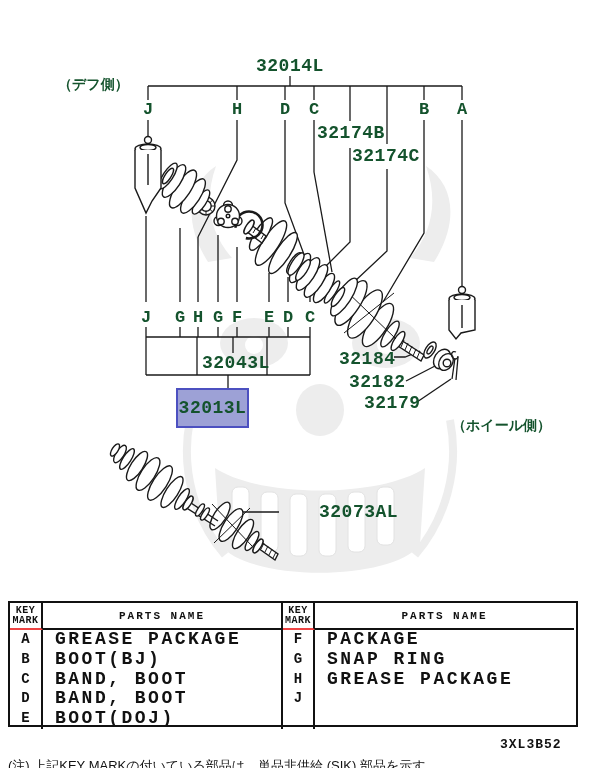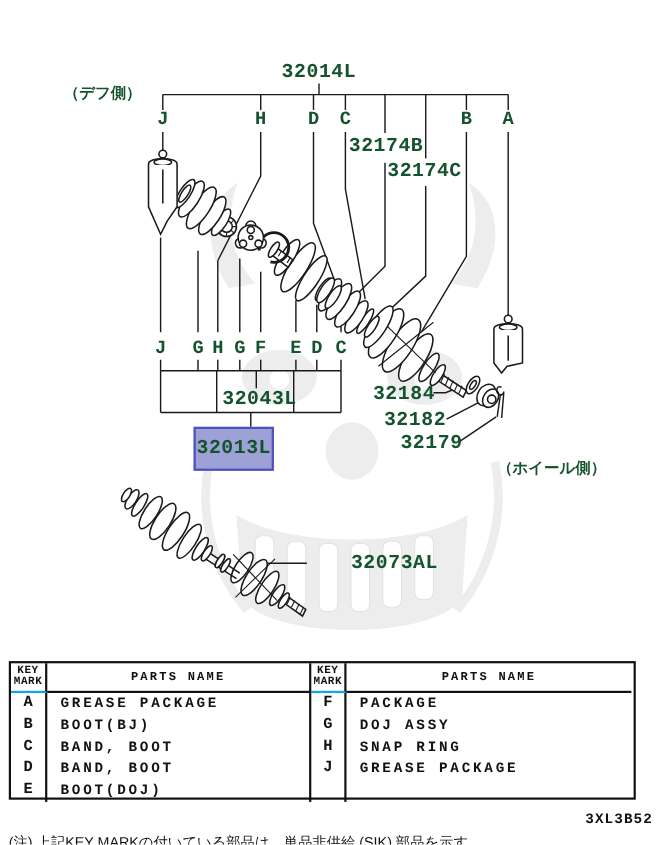--- a/index.html
+++ b/index.html
@@ -21,32 +21,32 @@
   .hl-box{position:absolute;left:176px;top:388px;width:73px;height:40px;
           background:var(--highlight-fill);border:2px solid var(--highlight-border);
           box-sizing:border-box;display:flex;align-items:center;justify-content:center;}
   .hl-box .num{position:static;}
   
   .ktable{position:absolute;left:8px;top:601px;width:570px;height:126px;border:2px solid #111;
           box-sizing:border-box;display:grid;grid-template-columns:33px 240px 32px 259px;
           grid-template-rows:27px 1fr;}
   .ktable .cell{box-sizing:border-box;}
   .ktable .vline{border-right:2px solid #111;}
-  .ktable .hrow{border-bottom:2px solid #0ea5e9;display:flex;flex-direction:column;
+  .ktable .hrow{border-bottom:2px solid #ef4444;display:flex;flex-direction:column;
                 align-items:center;justify-content:center;font-weight:bold;font-size:10px;
                 line-height:10px;letter-spacing:0.5px;}
   .ktable .hname{border-bottom:2px solid #111;display:flex;align-items:center;justify-content:center;
                  font-weight:bold;font-size:11px;letter-spacing:2px;}
   .ktable .kcol{display:flex;flex-direction:column;align-items:center;}
   .ktable .ncol{display:flex;flex-direction:column;padding-left:12px;}
   .ktable .kline{height:19.8px;line-height:19.8px;font-weight:bold;font-size:14px;}
-  .ktable .nline{height:19.8px;line-height:19.8px;font-weight:bold;font-size:13px;letter-spacing:2.5px;}
+  .ktable .nline{height:19.8px;line-height:19.8px;font-weight:bold;font-size:18px;letter-spacing:2.5px;}
   .footnote{position:absolute;left:8px;top:734px;font-family:"Liberation Sans","DejaVu Sans",sans-serif;
             font-size:13px;font-weight:normal;margin-top:23px;}
-  .dcode{position:absolute;left:500px;top:737px;font-size:13px;font-weight:bold;letter-spacing:1px;margin-left:32px;}
+  .dcode{position:absolute;left:500px;top:737px;font-size:13px;font-weight:bold;letter-spacing:1px;}
 </style>
 </head>
 <body>
 
 <div class="stage">
 
   <svg class="art" width="609" height="768" viewBox="0 0 609 768">
 
     <g>
       <path class="wm" d="M208,262 C184,224 186,186 216,166 C203,203 211,234 232,258 Z"></path>
@@ -316,21 +316,20 @@
       <div class="nline">BOOT(DOJ)</div>
     </div>
     <div class="cell vline kcol">
       <div class="kline">F</div>
       <div class="kline">G</div>
       <div class="kline">H</div>
       <div class="kline">J</div>
     </div>
     <div class="cell ncol">
       <div class="nline">PACKAGE</div>
-      <div class="nline">DOJ ASSY</div>
       <div class="nline">SNAP RING</div>
       <div class="nline">GREASE PACKAGE</div>
     </div>
   </div>
 
   <div class="footnote">(注) 上記KEY MARKの付いている部品は、単品非供給 (SIK) 部品を示す。</div>
   <div class="dcode">3XL3B52</div>
 
 </div>
 

